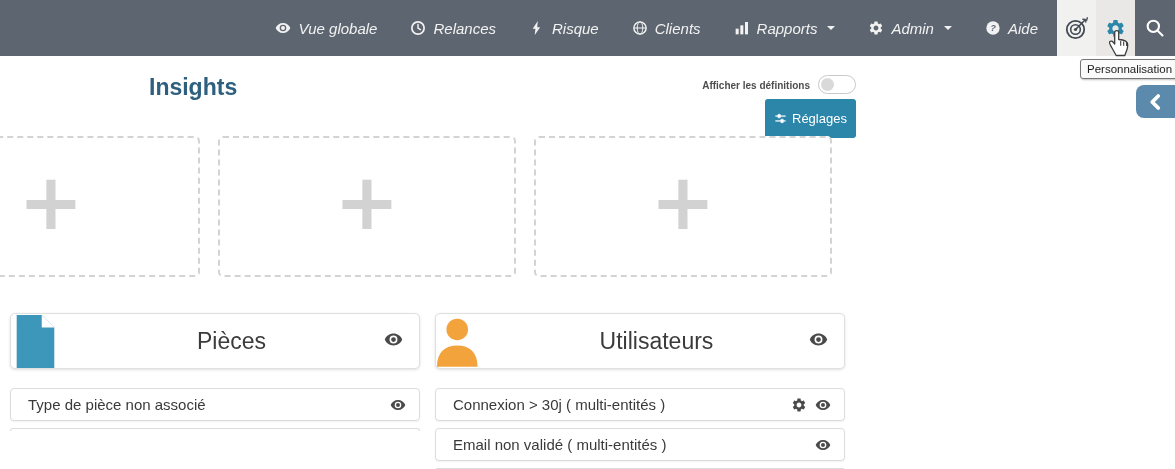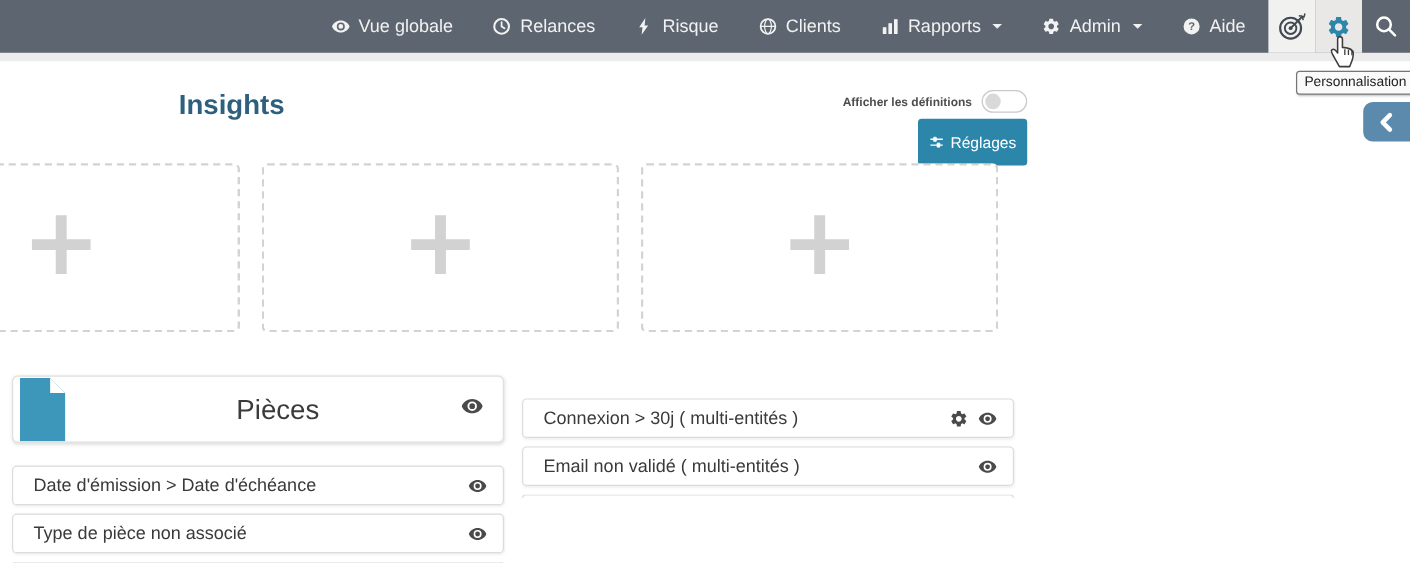--- a/index.html
+++ b/index.html
@@ -2,22 +2,22 @@
 <html style="--navbar-bg: #5d6670; --accent: #2b86aa; --title: #2d5f7e; --doc-icon: #3d97ba; --user-icon: #f2a33c; --side-tab: #5b8aad;"><head>
 <meta charset="utf-8">
 <style>
   * { box-sizing: border-box; margin: 0; padding: 0; }
   html,body { width:1175px; height:469px; overflow:hidden; background:#fff;
     font-family:"Liberation Sans", sans-serif; position:relative; }
 
   .icon svg { display:block; width:16px; height:16px; }
 
   
-  .navbar { position:absolute; top:0; left:0; width:100%; height:44px;
-    background:var(--navbar-bg); display:flex; align-items:stretch; justify-content:flex-end; z-index:5; }
+  .navbar { position:absolute; top:0; left:0; width:100%; height:56px;
+    background:var(--navbar-bg); display:flex; align-items:stretch; justify-content:flex-end; z-index:5;font-style:italic; }
   .nav-items { display:flex; align-items:center; gap:33px; margin-right:19px; }
   .nav-item { display:flex; align-items:center; gap:7px; color:#f2f2f2; font-size:15px;
     cursor:pointer; text-decoration:none; white-space:nowrap; }
   .caret { width:0; height:0; border-left:4px solid transparent; border-right:4px solid transparent;
     border-top:4px solid #f2f2f2; margin-left:3px; }
   .quick-box { display:flex; }
   .quick-cell { width:39px; display:flex; align-items:center; justify-content:center; cursor:pointer; }
   .cell-target { background:#f1f1f0; color:#414953; }
   .cell-gear { background:#e9e8e7; color:var(--accent); }
   .cell-target svg { width:26px; height:26px; }
@@ -217,43 +217,43 @@
             <path d="M5 1h26l13 13v42H5z" fill="currentColor"></path>
             <path d="M31 1v13h13z" fill="#fff"></path>
           </svg></span>
         <h2 class="section-title">Pièces</h2>
         <span class="section-eye"><svg viewBox="0 0 24 24" fill="currentColor">
             <path fill-rule="evenodd" d="M12 4.5C7 4.5 2.7 7.6 1 12c1.7 4.4 6 7.5 11 7.5s9.3-3.1 11-7.5C21.3 7.6 17 4.5 12 4.5zm0 12.5a5 5 0 1 1 0-10 5 5 0 0 1 0 10zm0-2a3 3 0 1 0 0-6 3 3 0 0 0 0 6z"></path>
           </svg></span>
       </div>
       <div class="section-rows">
         <div class="insight-row">
-          <span class="row-label">Date d'émission &gt; Date d'échéance</span>
-          <span class="row-icons">
-            <span class="icon">
-              <svg viewBox="0 0 24 24" fill="currentColor">
-                <path fill-rule="evenodd" d="M12 4.5C7 4.5 2.7 7.6 1 12c1.7 4.4 6 7.5 11 7.5s9.3-3.1 11-7.5C21.3 7.6 17 4.5 12 4.5zm0 12.5a5 5 0 1 1 0-10 5 5 0 0 1 0 10zm0-2a3 3 0 1 0 0-6 3 3 0 0 0 0 6z"></path>
-              </svg>
-            </span>
-          </span>
-        </div>
-        <div class="insight-row">
           <span class="row-label">Type de pièce non associé</span>
           <span class="row-icons">
             <span class="icon">
               <svg viewBox="0 0 24 24" fill="currentColor">
                 <path fill-rule="evenodd" d="M12 4.5C7 4.5 2.7 7.6 1 12c1.7 4.4 6 7.5 11 7.5s9.3-3.1 11-7.5C21.3 7.6 17 4.5 12 4.5zm0 12.5a5 5 0 1 1 0-10 5 5 0 0 1 0 10zm0-2a3 3 0 1 0 0-6 3 3 0 0 0 0 6z"></path>
               </svg>
             </span>
           </span>
         </div>
         <div class="row-sliver"></div>
       </div>
     </section>
     <section class="section">
+      <div class="section-header">
+        <span class="section-icon usr"><svg viewBox="0 0 52 56">
+            <circle cx="23" cy="15.5" r="11.7" fill="currentColor"></circle>
+            <path d="M1 56c0-15.5 8.5-23 22-23s22 7.5 22 23z" fill="currentColor"></path>
+          </svg></span>
+        <h2 class="section-title">Utilisateurs</h2>
+        <span class="section-eye"><svg viewBox="0 0 24 24" fill="currentColor">
+            <path fill-rule="evenodd" d="M12 4.5C7 4.5 2.7 7.6 1 12c1.7 4.4 6 7.5 11 7.5s9.3-3.1 11-7.5C21.3 7.6 17 4.5 12 4.5zm0 12.5a5 5 0 1 1 0-10 5 5 0 0 1 0 10zm0-2a3 3 0 1 0 0-6 3 3 0 0 0 0 6z"></path>
+          </svg></span>
+      </div>
       <div class="section-rows">
         <div class="insight-row">
           <span class="row-label">Connexion &gt; 30j ( multi-entités )</span>
           <span class="row-icons">
             <span class="icon">
               <svg viewBox="0 0 24 24" fill="currentColor">
                 <path d="M19.14 12.94c.04-.3.06-.61.06-.94 0-.32-.02-.64-.07-.94l2.03-1.58c.18-.14.23-.41.12-.61l-1.92-3.32c-.12-.22-.37-.29-.59-.22l-2.39.96c-.5-.38-1.03-.7-1.62-.94l-.36-2.54c-.04-.24-.24-.41-.48-.41h-3.84c-.24 0-.43.17-.47.41l-.36 2.54c-.59.24-1.13.57-1.62.94l-2.39-.96c-.22-.08-.47 0-.59.22L2.74 8.87c-.12.21-.08.47.12.61l2.03 1.58c-.05.3-.09.63-.09.94s.02.64.07.94l-2.03 1.58c-.18.14-.23.41-.12.61l1.92 3.32c.12.22.37.29.59.22l2.39-.96c.5.38 1.03.7 1.62.94l.36 2.54c.05.24.24.41.48.41h3.84c.24 0 .44-.17.47-.41l.36-2.54c.59-.24 1.13-.56 1.62-.94l2.39.96c.22.08.47 0 .59-.22l1.92-3.32c.12-.22.07-.47-.12-.61l-2.01-1.58zM12 15.6c-1.98 0-3.6-1.62-3.6-3.6s1.62-3.6 3.6-3.6 3.6 1.62 3.6 3.6-1.62 3.6-3.6 3.6z"></path>
               </svg>
             </span>
             <span class="icon">

